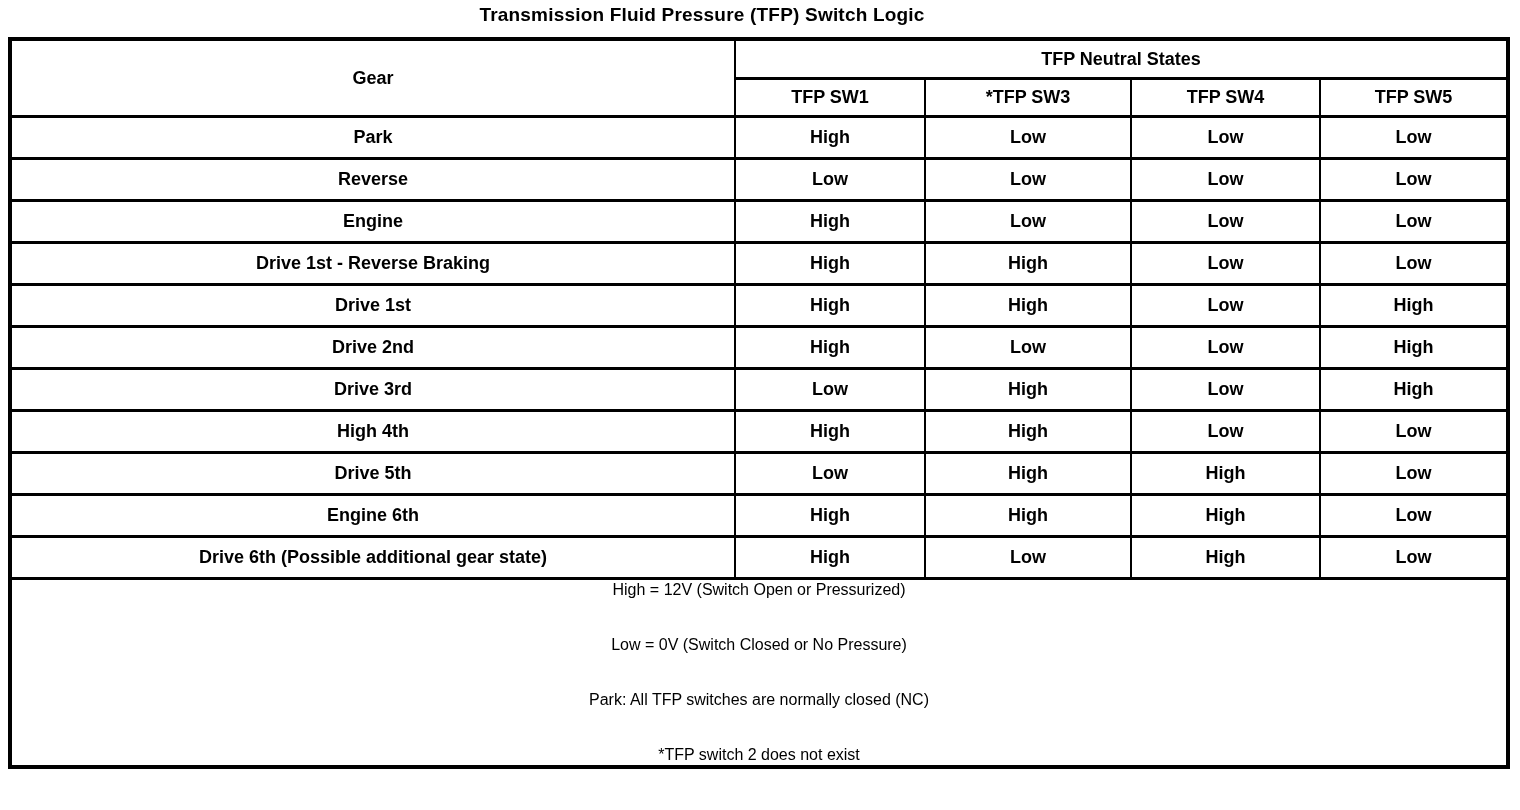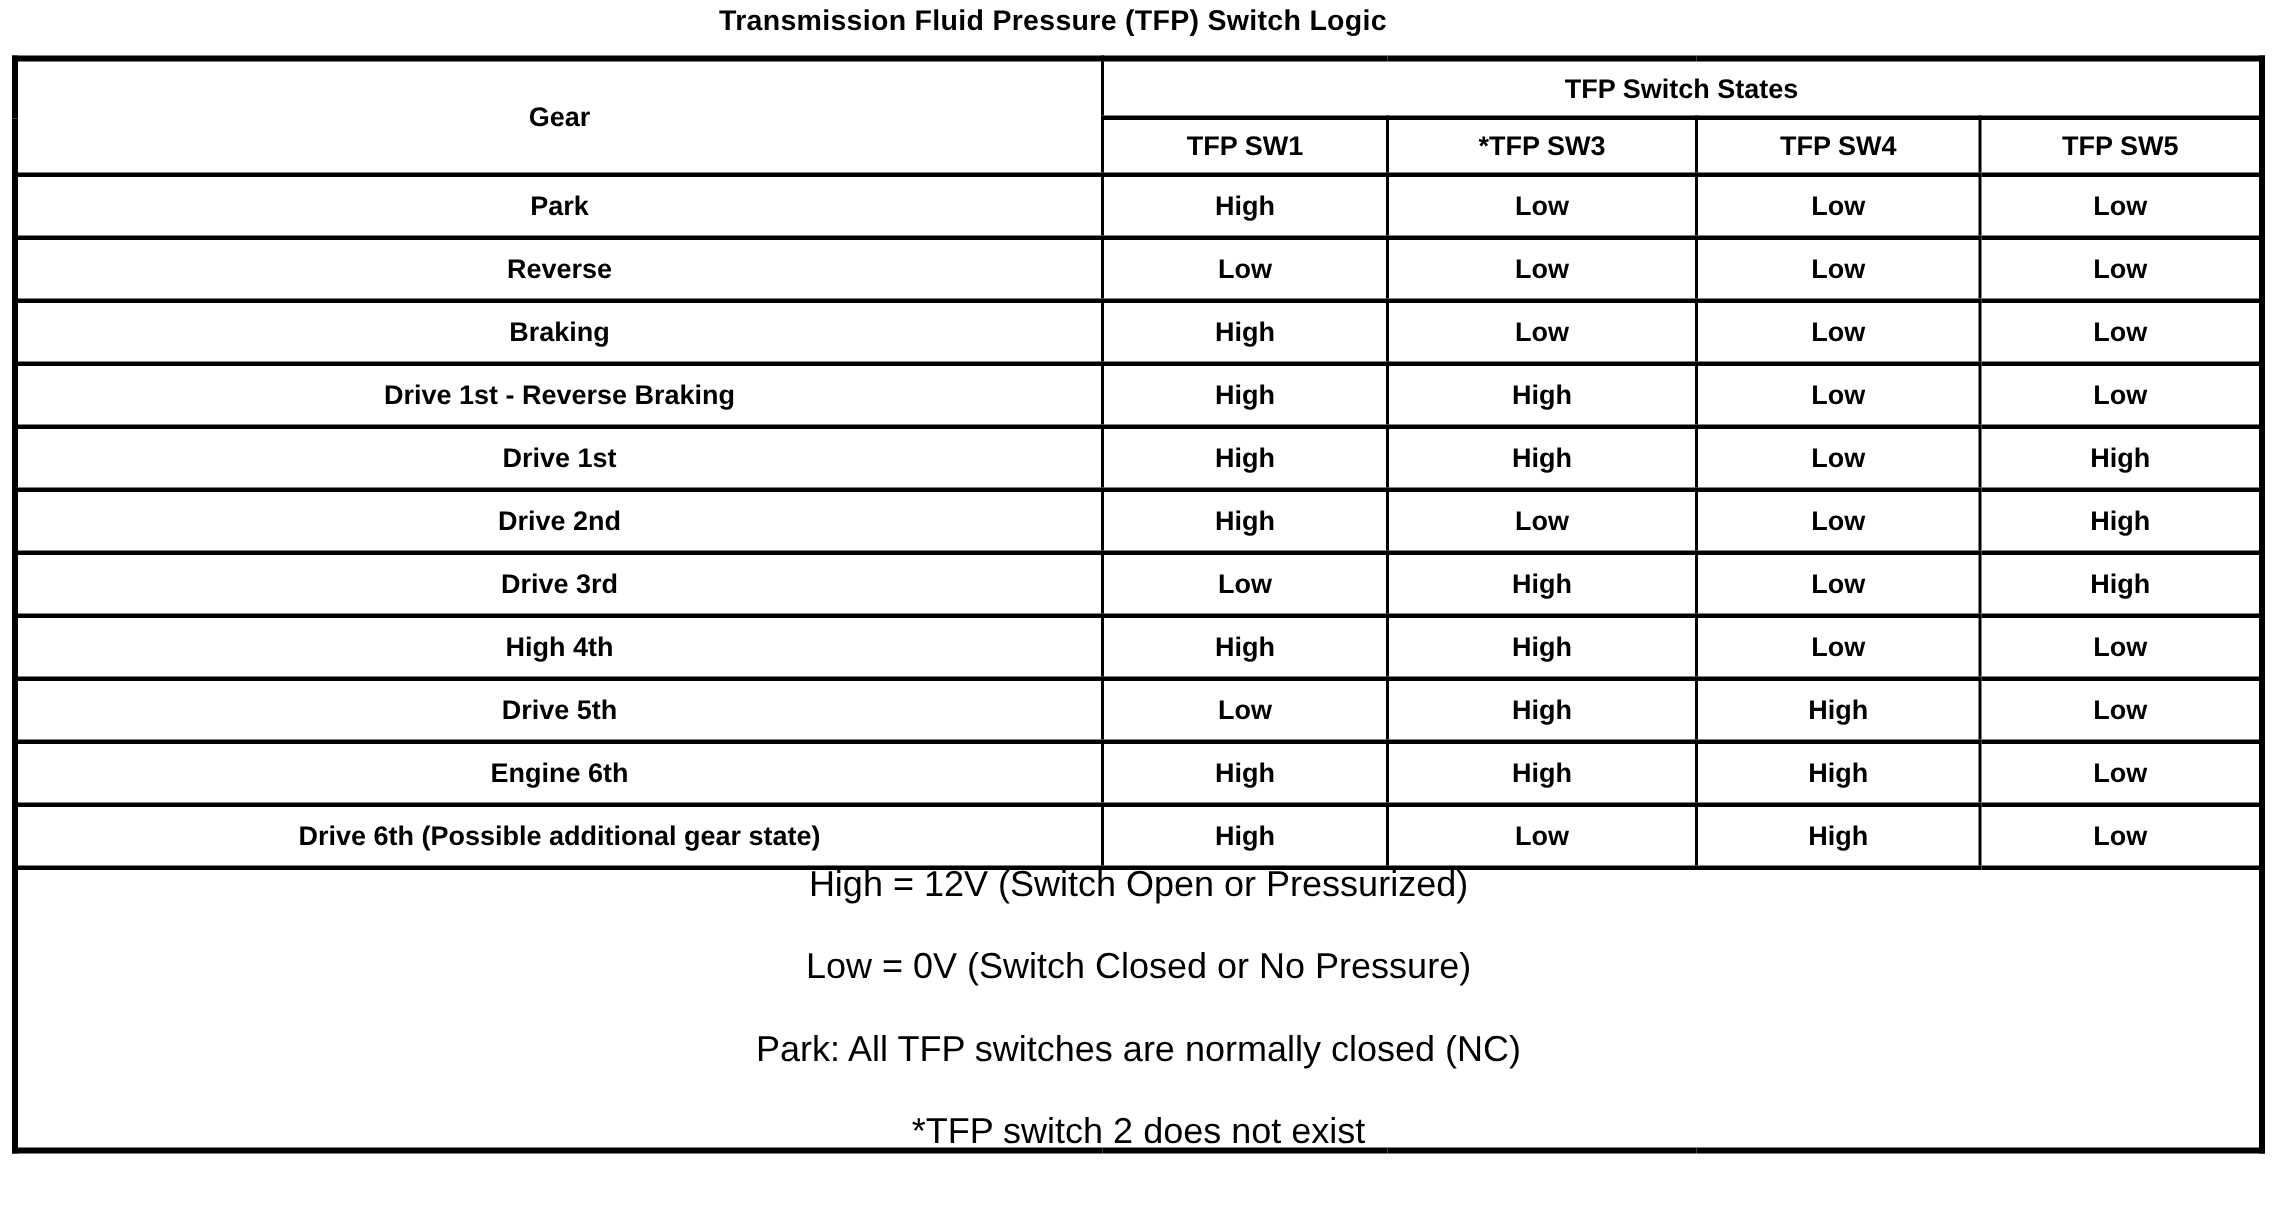--- a/index.html
+++ b/index.html
@@ -48,21 +48,21 @@
     padding-bottom: 9px;
   }
   .tfp-table tbody td { height: 39px; font-weight: bold; }
   .notes-cell {
     text-align: left;
     vertical-align: top;
     padding: 11px 4px 9px 4px;
     white-space: normal;
   }
   .note-line {
-    font-size: 24px;
+    font-size: 16px;
     line-height: 20px;
     margin-bottom: 35px;
   }
   .note-line:last-child { margin-bottom: 0; }
 </style>
 </head>
 <body>
 
 <div class="page-title">Transmission Fluid Pressure (TFP) Switch Logic</div>
 
@@ -70,21 +70,21 @@
   <colgroup>
     <col style="width:725px">
     <col style="width:190px">
     <col style="width:206px">
     <col style="width:189px">
     <col style="width:188px">
   </colgroup>
   <thead>
     <tr class="states-head-row">
       <th rowspan="2" class="gear-head">Gear</th>
-      <th colspan="4">TFP Switch States</th>
+      <th colspan="4">TFP Neutral States</th>
     </tr>
     <tr class="col-head-row" id="col-header-row">
         <th>TFP SW1</th>
         <th>*TFP SW3</th>
         <th>TFP SW4</th>
         <th>TFP SW5</th>
       </tr>
   </thead>
   <tbody id="table-body">
       <tr>
@@ -95,21 +95,21 @@
         <td>Low</td>
       </tr>
       <tr>
         <td>Reverse</td>
         <td>Low</td>
         <td>Low</td>
         <td>Low</td>
         <td>Low</td>
       </tr>
       <tr>
-        <td>Braking</td>
+        <td>Engine</td>
         <td>High</td>
         <td>Low</td>
         <td>Low</td>
         <td>Low</td>
       </tr>
       <tr>
         <td>Drive 1st - Reverse Braking</td>
         <td>High</td>
         <td>High</td>
         <td>Low</td>

